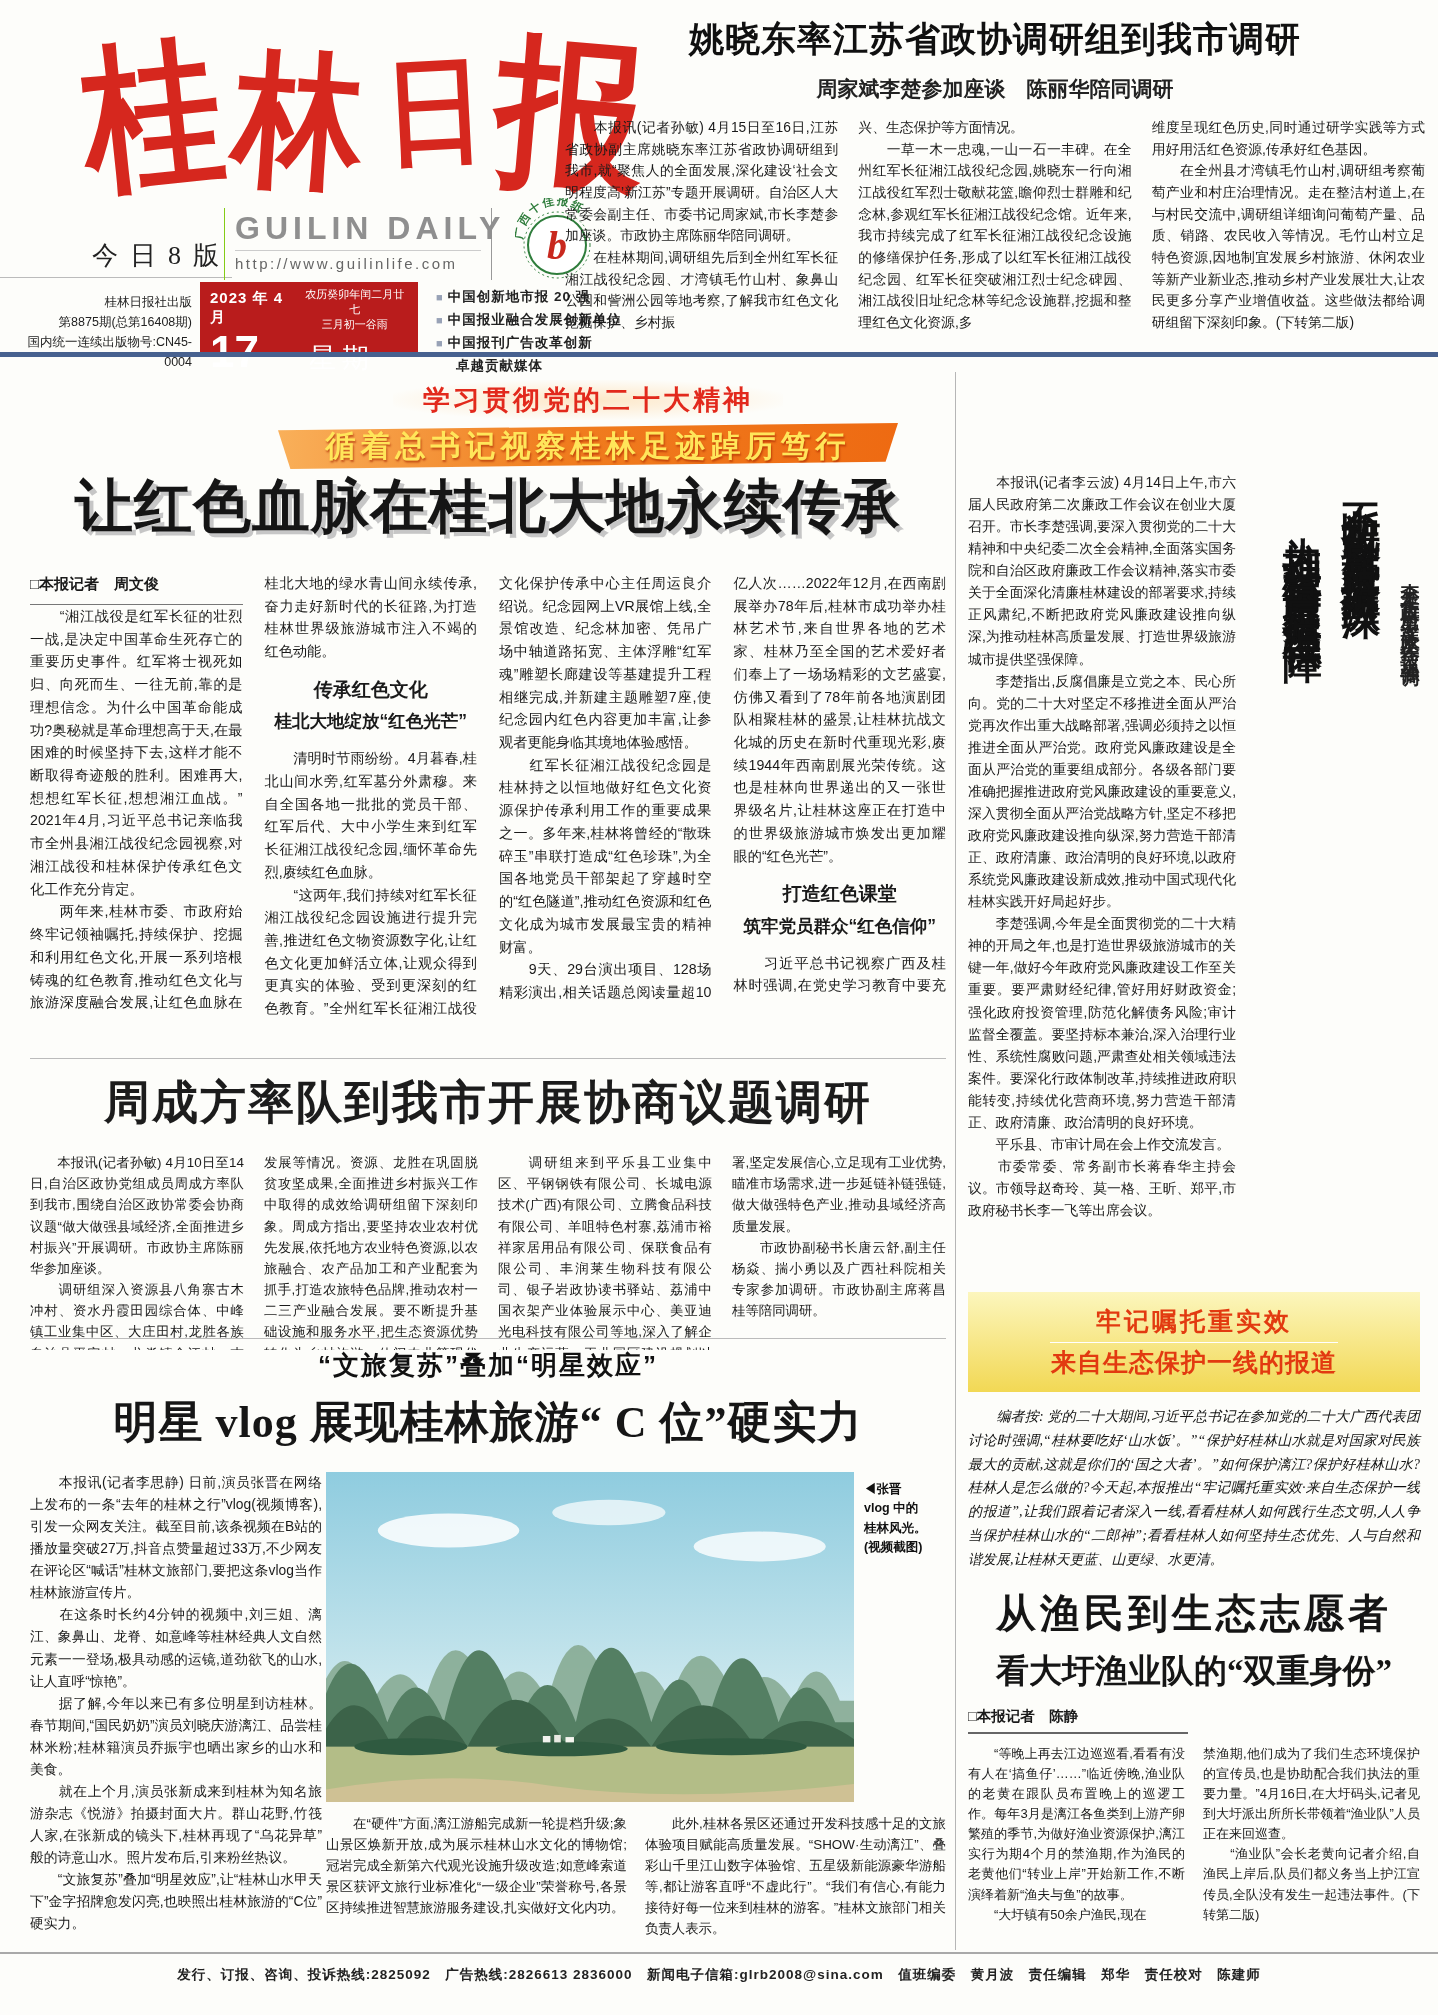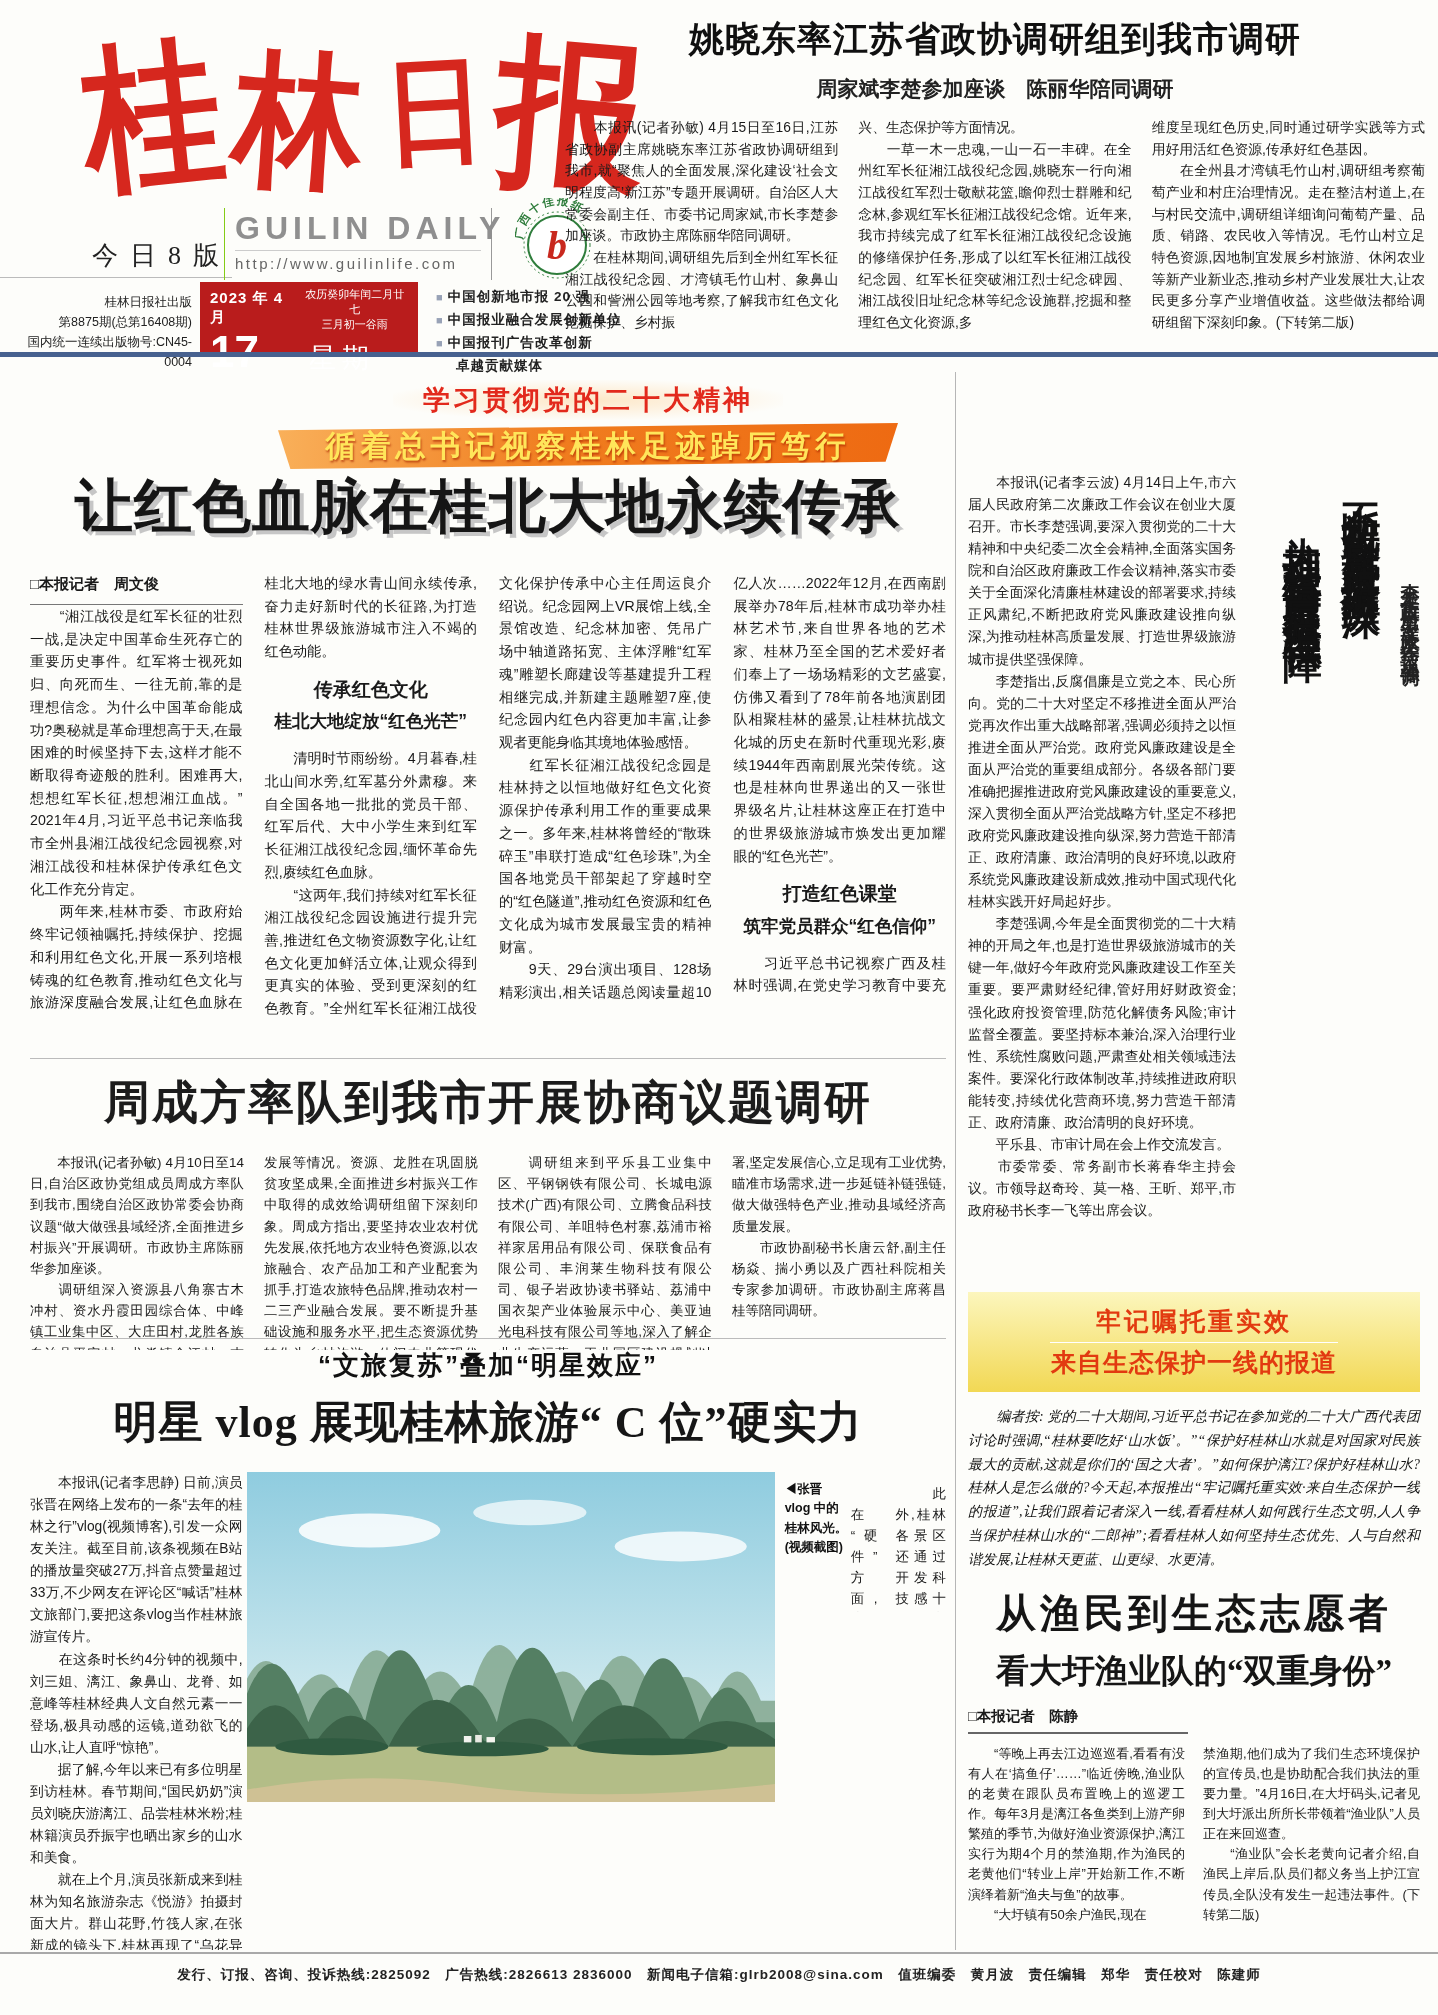--- a/index.html
+++ b/index.html
@@ -90,21 +90,21 @@
   .zhou-cols{margin-top:18px;display:flex;gap:20px;height:198px;overflow:hidden;}
   .zhou-col{flex:1;font-size:13.4px;line-height:1.58;text-align:justify;white-space:pre-line;}
 
   
   .vlog{position:absolute;left:30px;top:1348px;width:916px;}
   .vlog-kicker{text-align:center;font-size:26px;font-weight:900;letter-spacing:2px;color:#111;}
   .vlog-headline{text-align:center;font-family:"Liberation Serif",serif;font-size:44px;font-weight:900;
                  margin-top:10px;letter-spacing:1px;color:#161616;}
   .vlog-main{display:flex;gap:4px;margin-top:20px;}
   .vlog-col1{width:292px;height:478px;overflow:hidden;font-size:13.8px;line-height:1.6;text-align:justify;}
-  .vlog-right{flex:1;display:flex;flex-direction:row;}
+  .vlog-right{flex:1;display:flex;flex-direction:column;}
   .vlog-photorow{display:flex;gap:10px;}
   .vlog-photo{width:528px;height:330px;display:block;}
   .vlog-caption{width:66px;font-size:12.5px;font-weight:bold;line-height:1.55;padding-top:8px;color:#111;}
   .vlog-bottom{margin-top:12px;display:flex;gap:18px;height:128px;overflow:hidden;}
   .vlog-bcol{flex:1;font-size:13.4px;line-height:1.56;text-align:justify;white-space:pre-line;}
 
   
   .eco{position:absolute;left:968px;top:1292px;width:452px;}
   .eco-box{height:100px;background:linear-gradient(180deg,#fcf6bd 0%,#f2d854 100%);display:flex;
            flex-direction:column;align-items:center;justify-content:center;}

